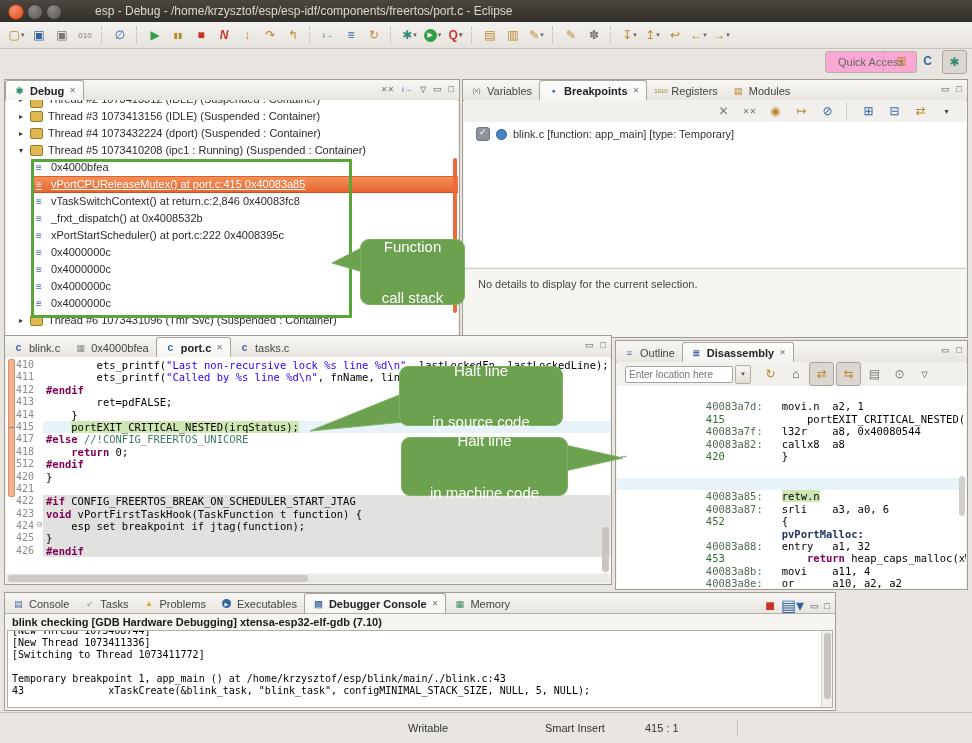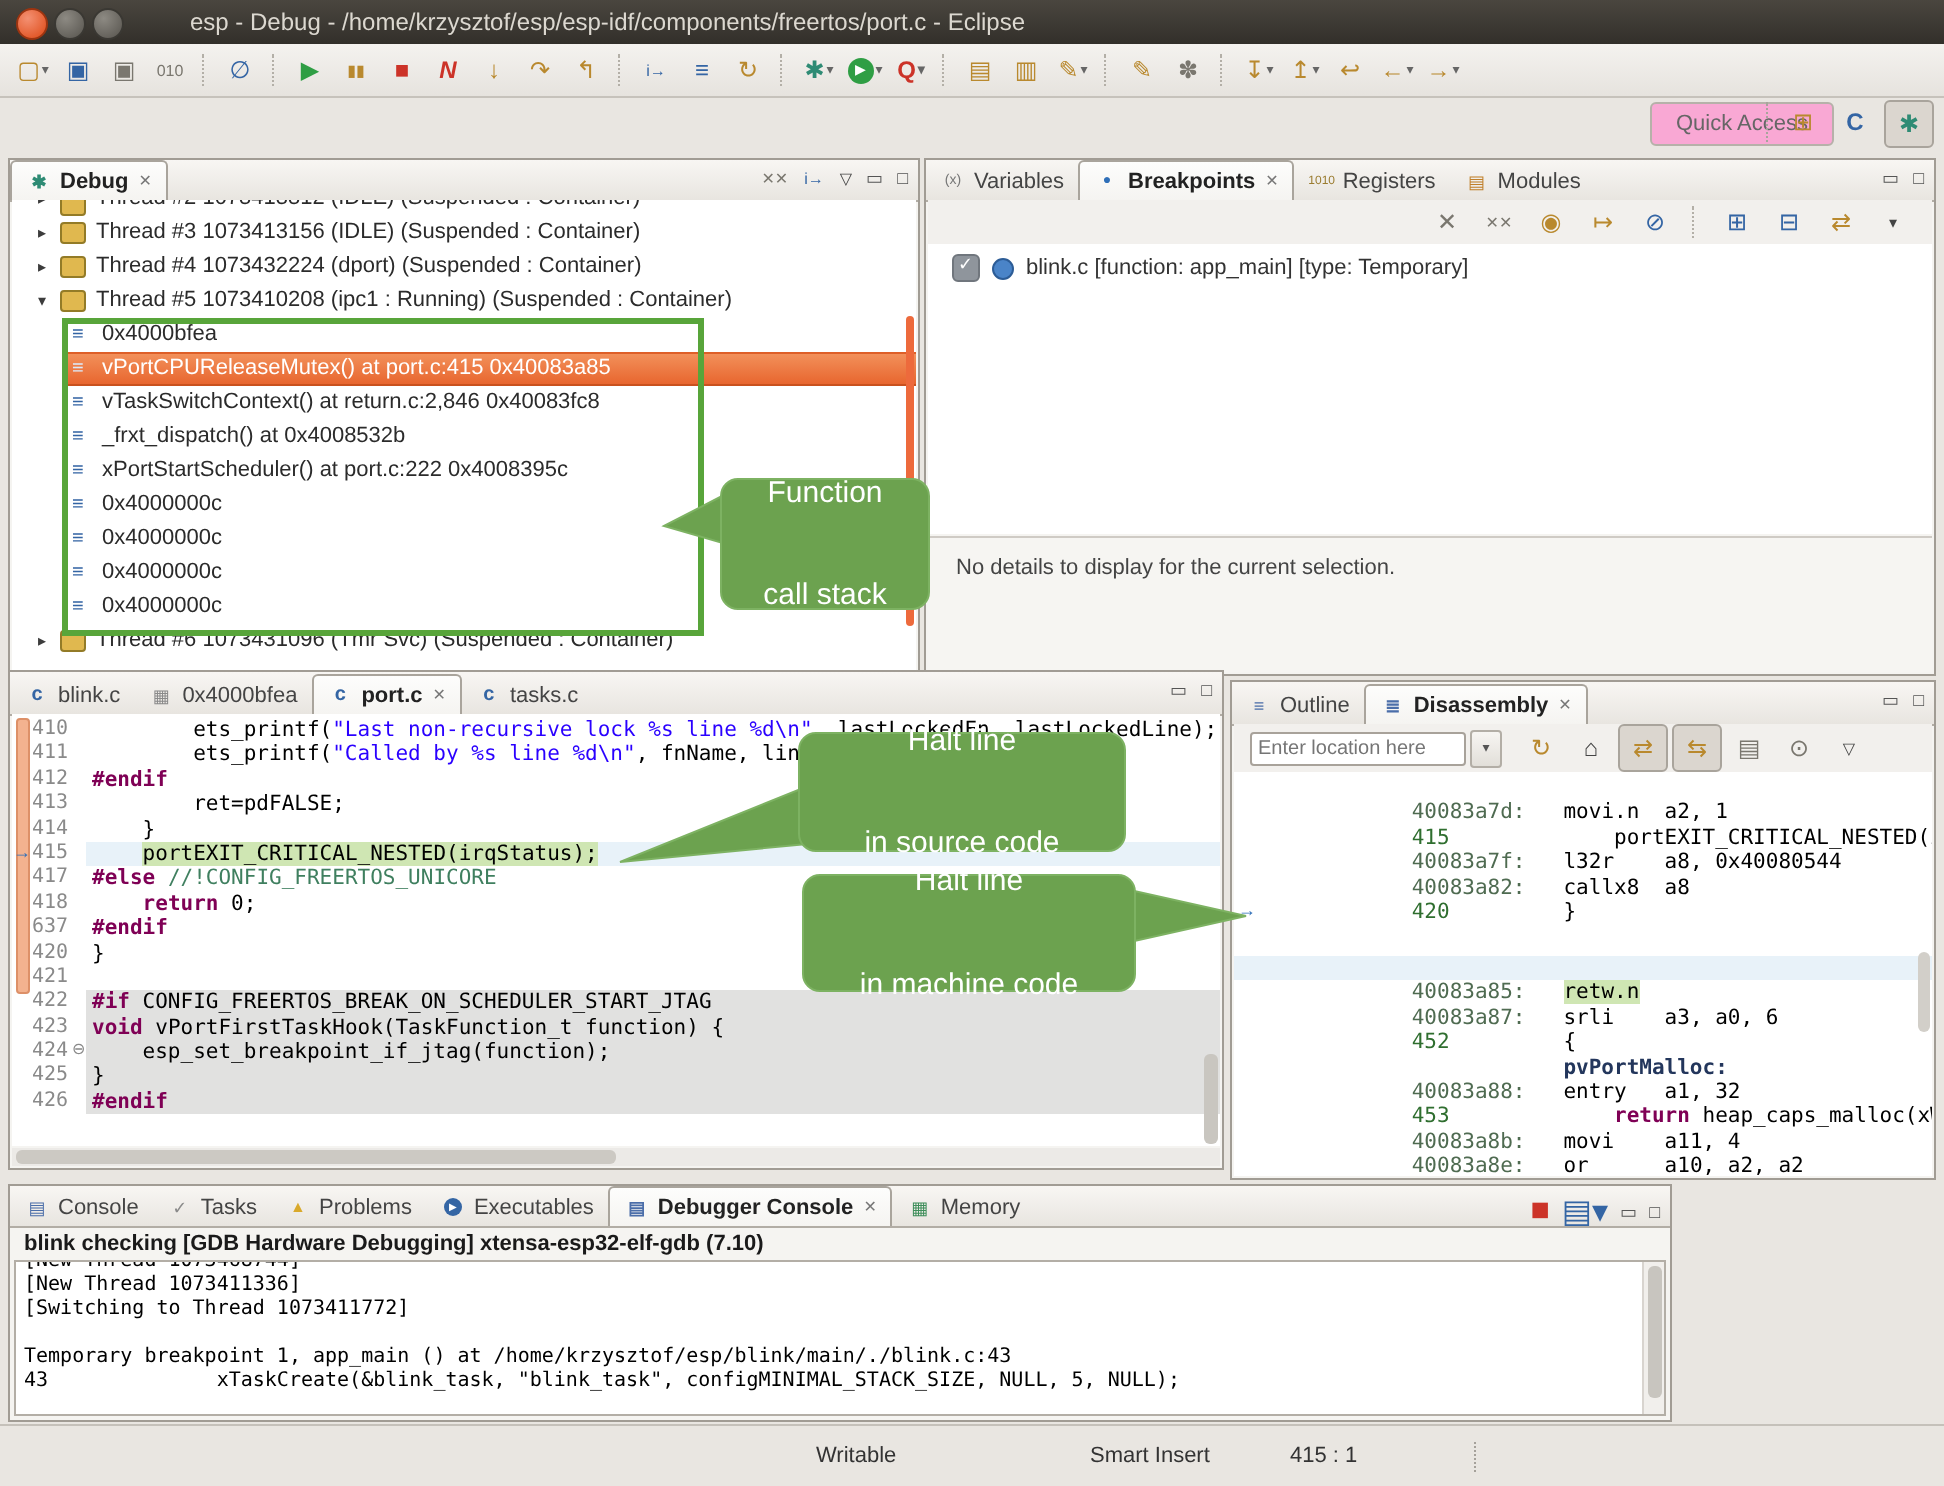--- a/index.html
+++ b/index.html
@@ -53,21 +53,21 @@
   .ic-mem::before{content:"▦";color:#3e8e5a;}
   .ic-debug::before{content:"✱";color:#2e8b74;}
   
   .dbg-body{position:absolute;left:1px;right:1px;top:20px;bottom:1px;background:#fff;overflow:hidden;}
   .trow{display:flex;align-items:center;height:17px;line-height:17px;font-size:11px;color:#2b2b2b;padding-left:13px;white-space:nowrap;}
   .trow .tar{width:11px;font-size:8px;color:#3c3c3c;flex:none;}
   .trow.thread .nic{width:11px;height:9px;background:#e0b84f;border:1px solid #937b27;border-radius:2px;margin-right:5px;flex:none;}
   .trow.frame{padding-left:30px;}
   .trow.frame .nic{width:10px;margin-right:5px;color:#3465a4;font-size:10px;line-height:9px;flex:none;}
   .trow.frame .nic::before{content:"≡";font-weight:bold;}
-  .trow.sel{margin-left:27px;padding-left:3px;background:linear-gradient(#f2905a,#e8662f);border-top:1px solid #de5f28;border-bottom:1px solid #c9511e;color:#fff;box-sizing:border-box;}
+  .trow.sel{margin-left:27px;padding-left:3px;background:linear-gradient(#f2905a,#e8662f);border-top:1px solid #de5f28;border-bottom:1px solid #c9511e;color:#fff;box-sizing:border-box;text-decoration:underline;}
   .trow.sel .nic{color:#dce9f8;}
   .trow.clip{height:8px;overflow:hidden;align-items:flex-end;}
   .stackbox{position:absolute;left:26px;top:79px;width:315px;height:153px;border:3px solid #58a53a;pointer-events:none;z-index:10;}
   .oscroll{position:absolute;right:2px;top:78px;width:4px;height:155px;background:#ed6a3c;border-radius:2px;z-index:11;}
   
   .bp-toolbar{position:absolute;left:1px;right:1px;top:20px;height:22px;background:#f2f0ed;border-bottom:1px solid #d6d2cb;display:flex;align-items:center;justify-content:flex-end;padding-right:8px;gap:3px;}
   .bp-content{position:absolute;left:1px;right:1px;top:42px;bottom:70px;background:#fff;}
   .bp-row{display:flex;align-items:center;gap:0;padding:5px 0 0 12px;}
   .cbx{width:12px;height:12px;background:#8f959c;border:1px solid #70767d;border-radius:3px;position:relative;flex:none;}
   .cbx::after{content:"✓";color:#fff;font-size:9px;position:absolute;left:2px;top:-1px;}
@@ -592,21 +592,21 @@
             <span class="ln">417</span>
             <span class="ct"><span class="sg-k">#else</span><span class="sg-p"> </span><span class="sg-c">//!CONFIG_FREERTOS_UNICORE</span></span>
           </div>
 
           <div class="cl">
             <span class="ln">418</span>
             <span class="ct"><span class="sg-p">    </span><span class="sg-k">return</span><span class="sg-p"> 0;</span></span>
           </div>
 
           <div class="cl">
-            <span class="ln">637</span>
+            <span class="ln">512</span>
             <span class="ct"><span class="sg-k">#endif</span></span>
           </div>
 
           <div class="cl">
             <span class="ln">420</span>
             <span class="ct"><span class="sg-p">}</span></span>
           </div>
 
           <div class="cl">
             <span class="ln">421</span>

